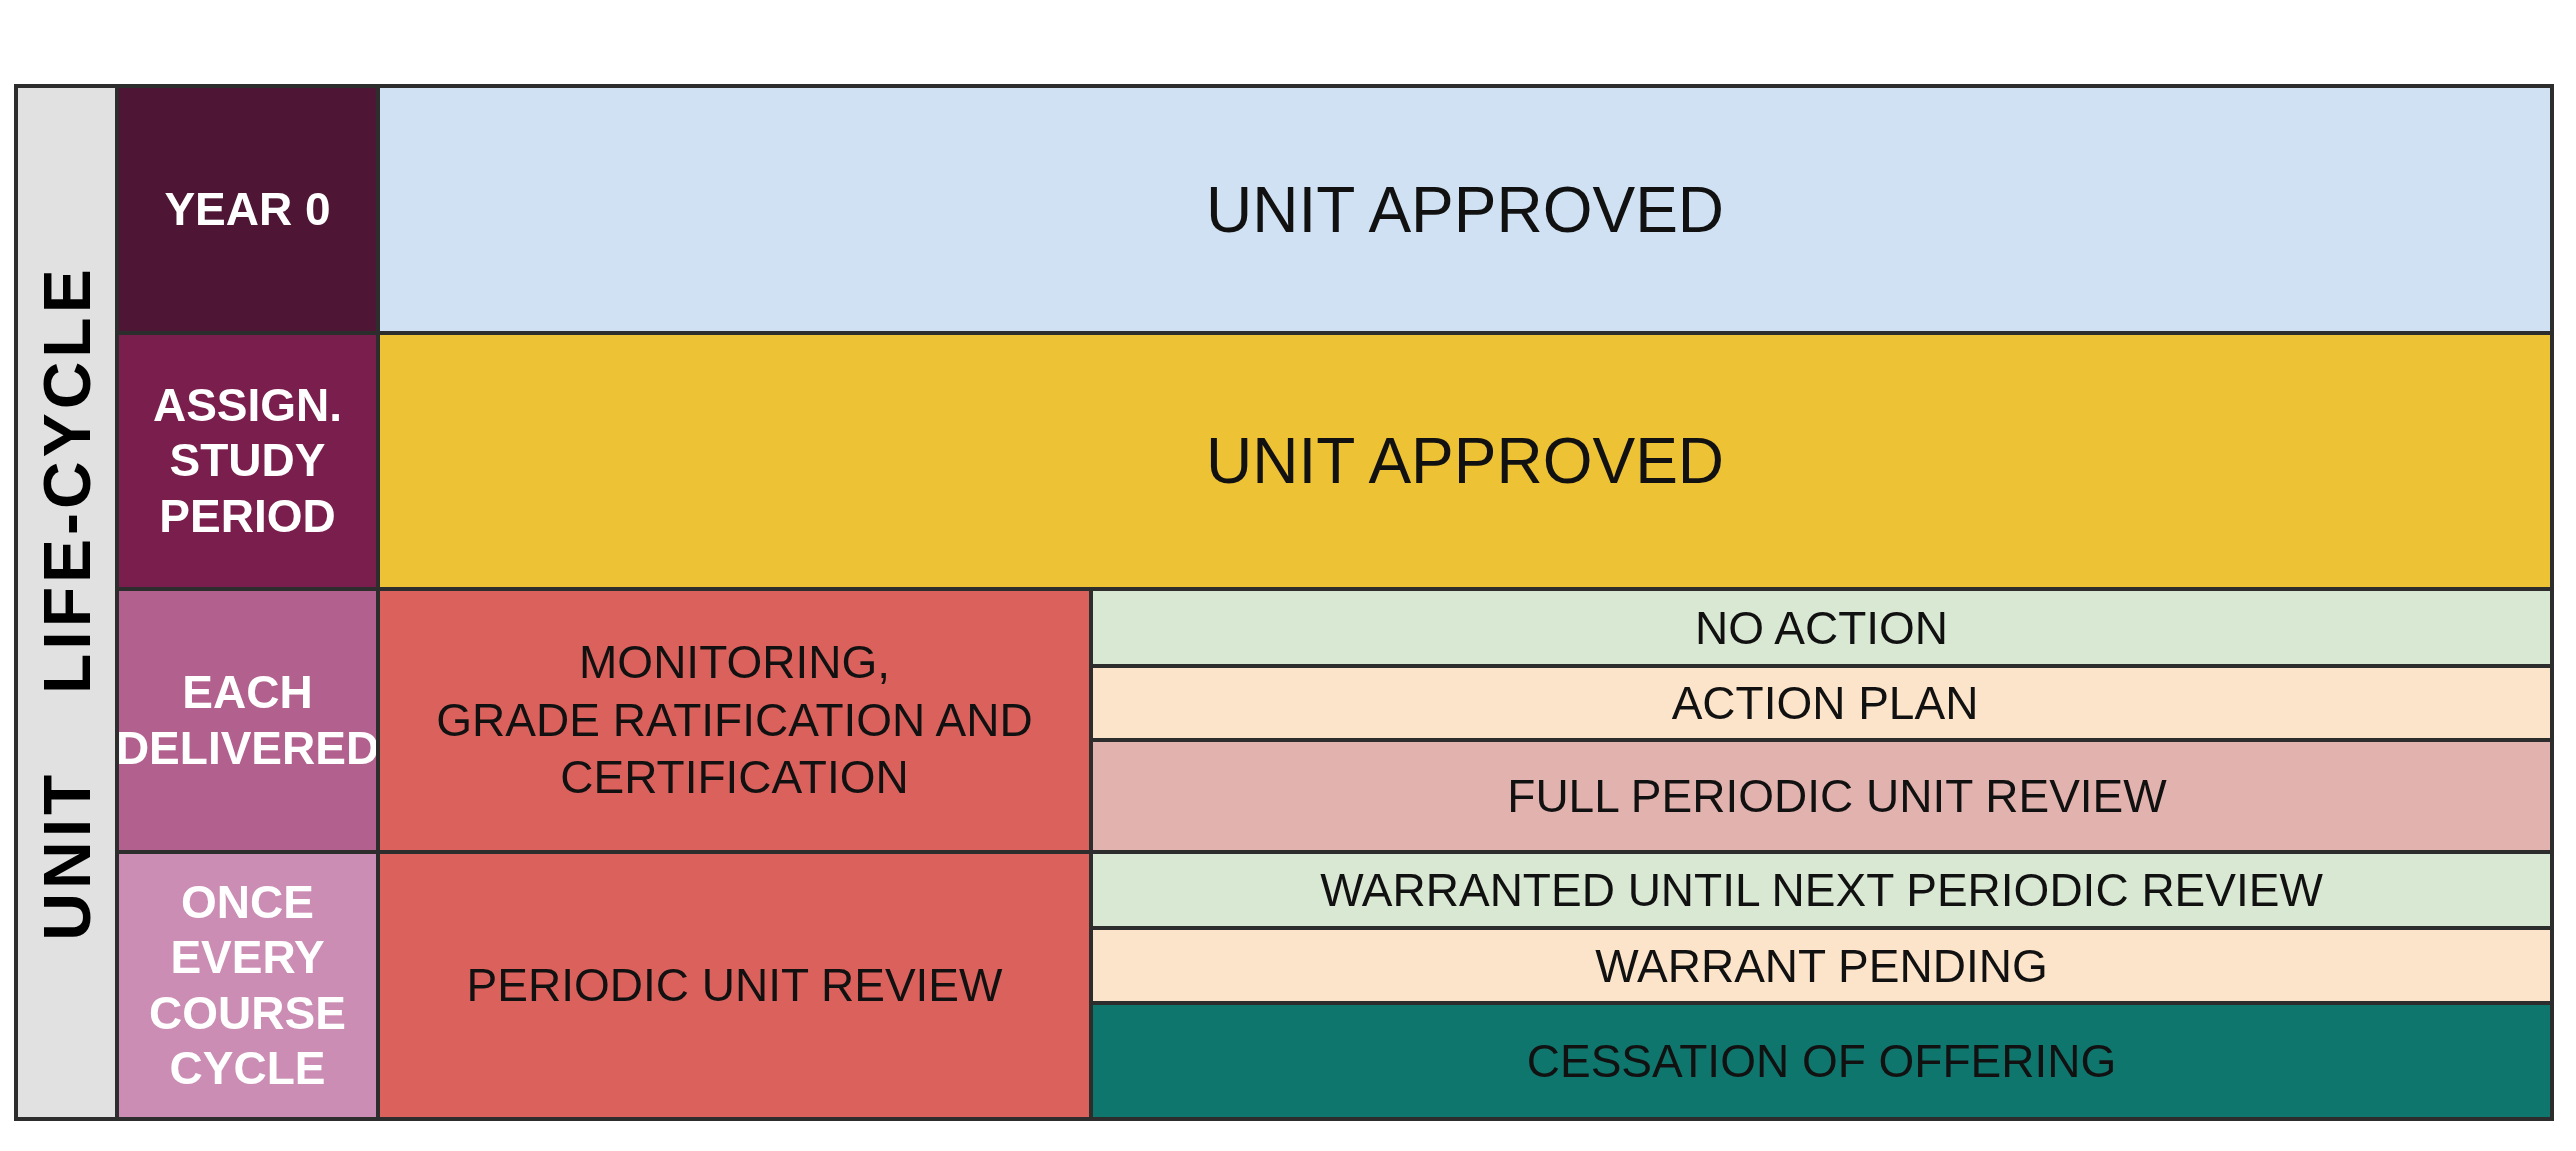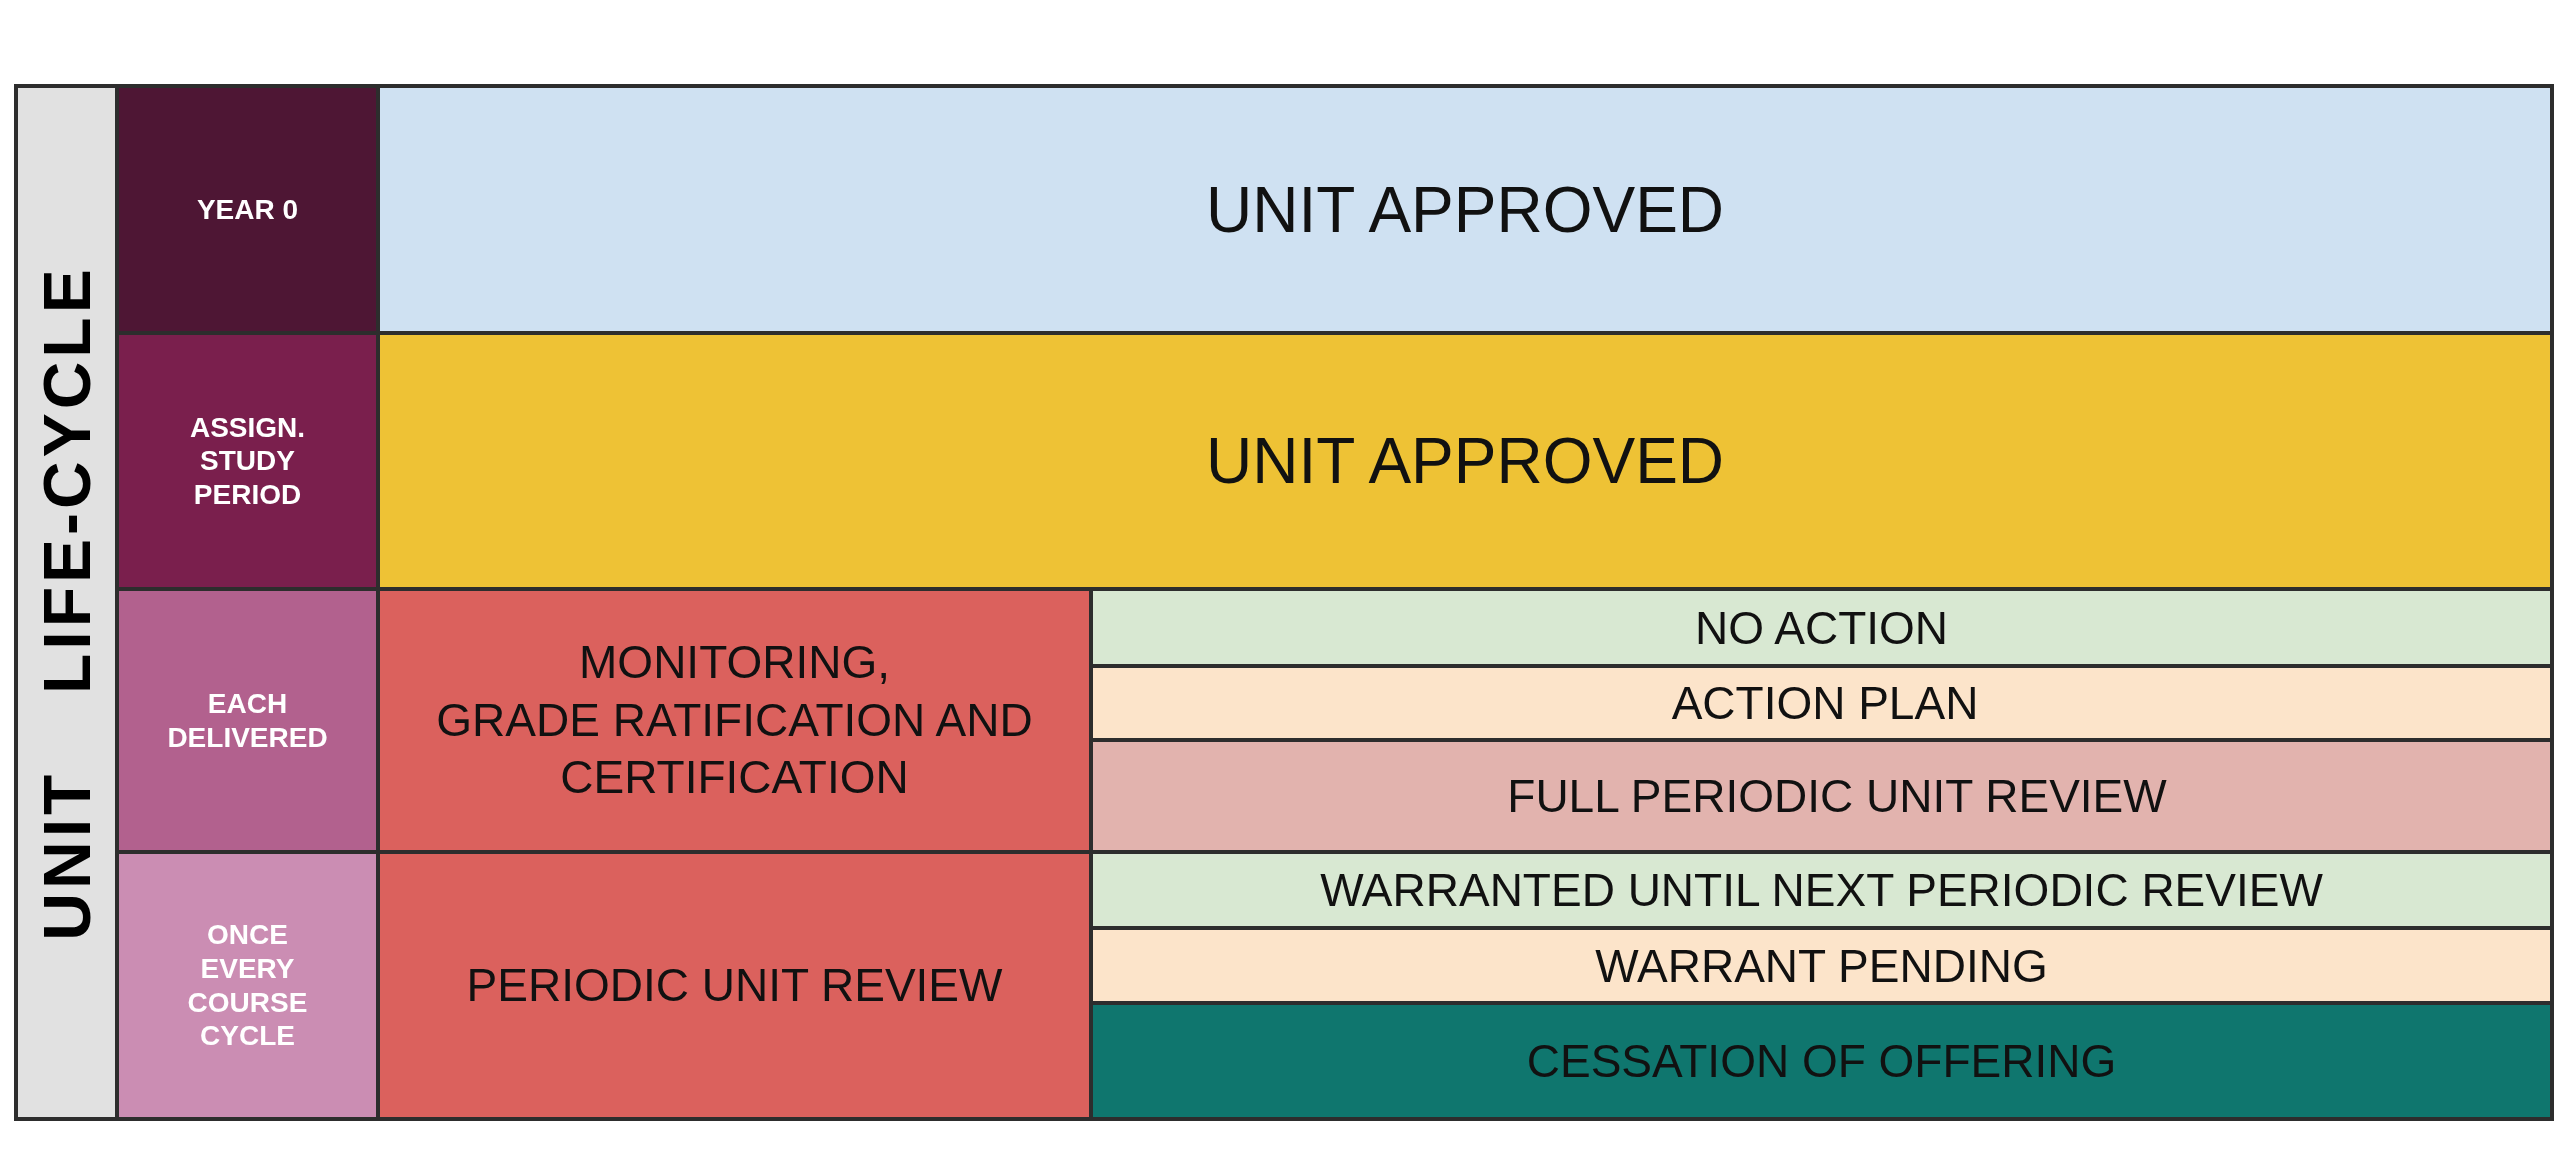--- a/index.html
+++ b/index.html
@@ -42,21 +42,21 @@
     font-weight: bold;
     font-size: 66px;
     letter-spacing: 4px;
     word-spacing: 16px;
     color: #000000;
   }
 
   
   .rlabel {
     font-weight: bold;
-    font-size: 28px;
+    font-size: 46px;
     line-height: 1.2;
     color: #ffffff;
   }
   .rlabel span { white-space: pre-line; }
 
   
   .big { font-size: 64px; color: #111111; }
 
   
   .med { font-size: 46px; line-height: 1.25; color: #111111; }

